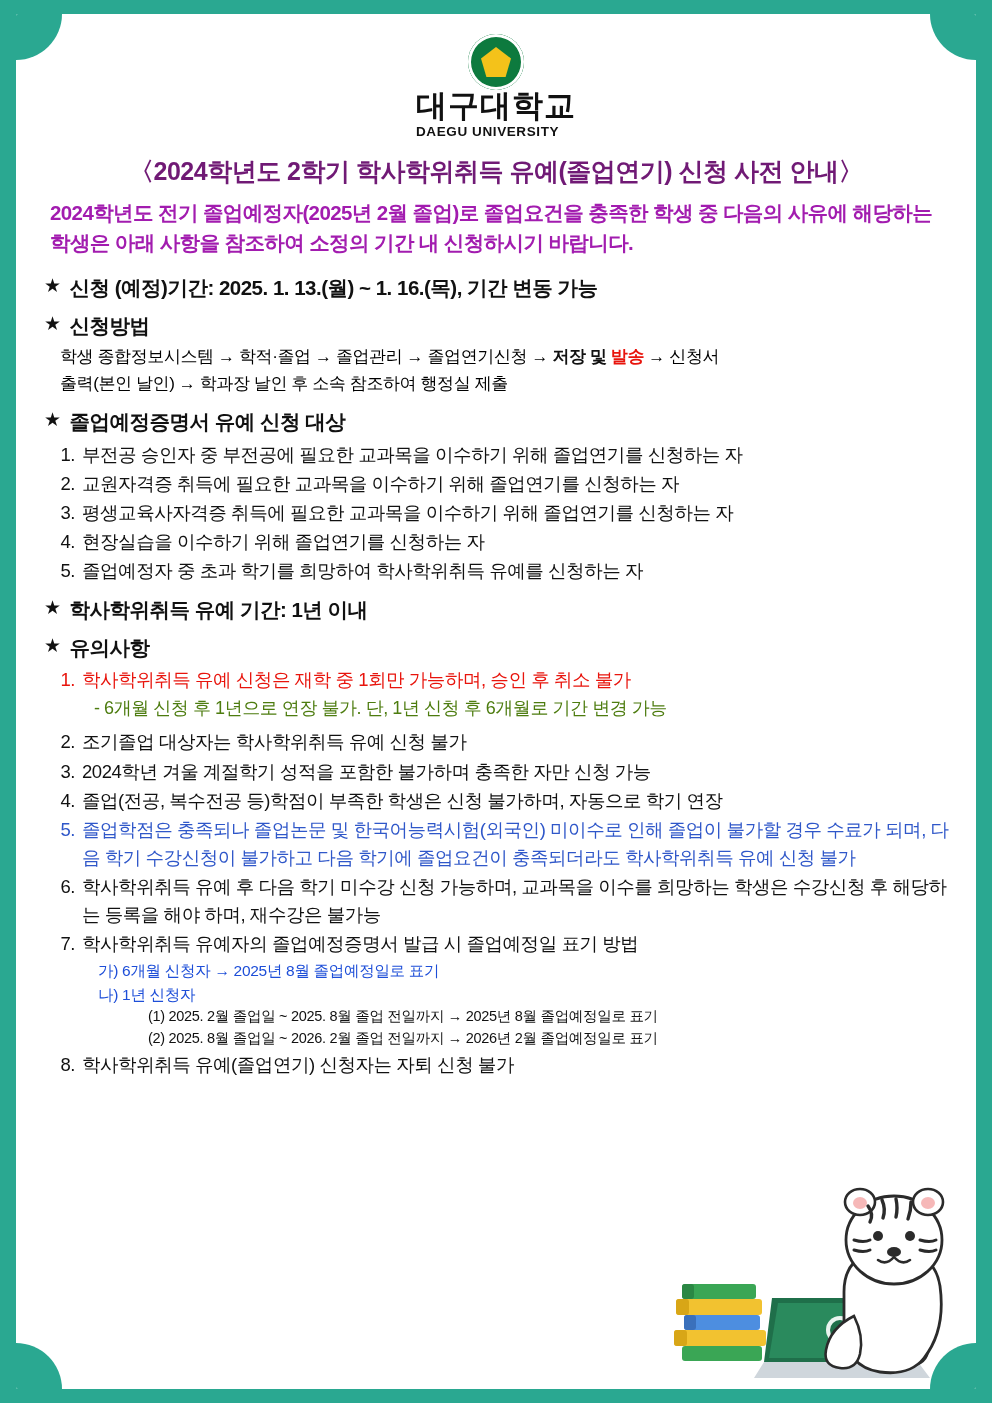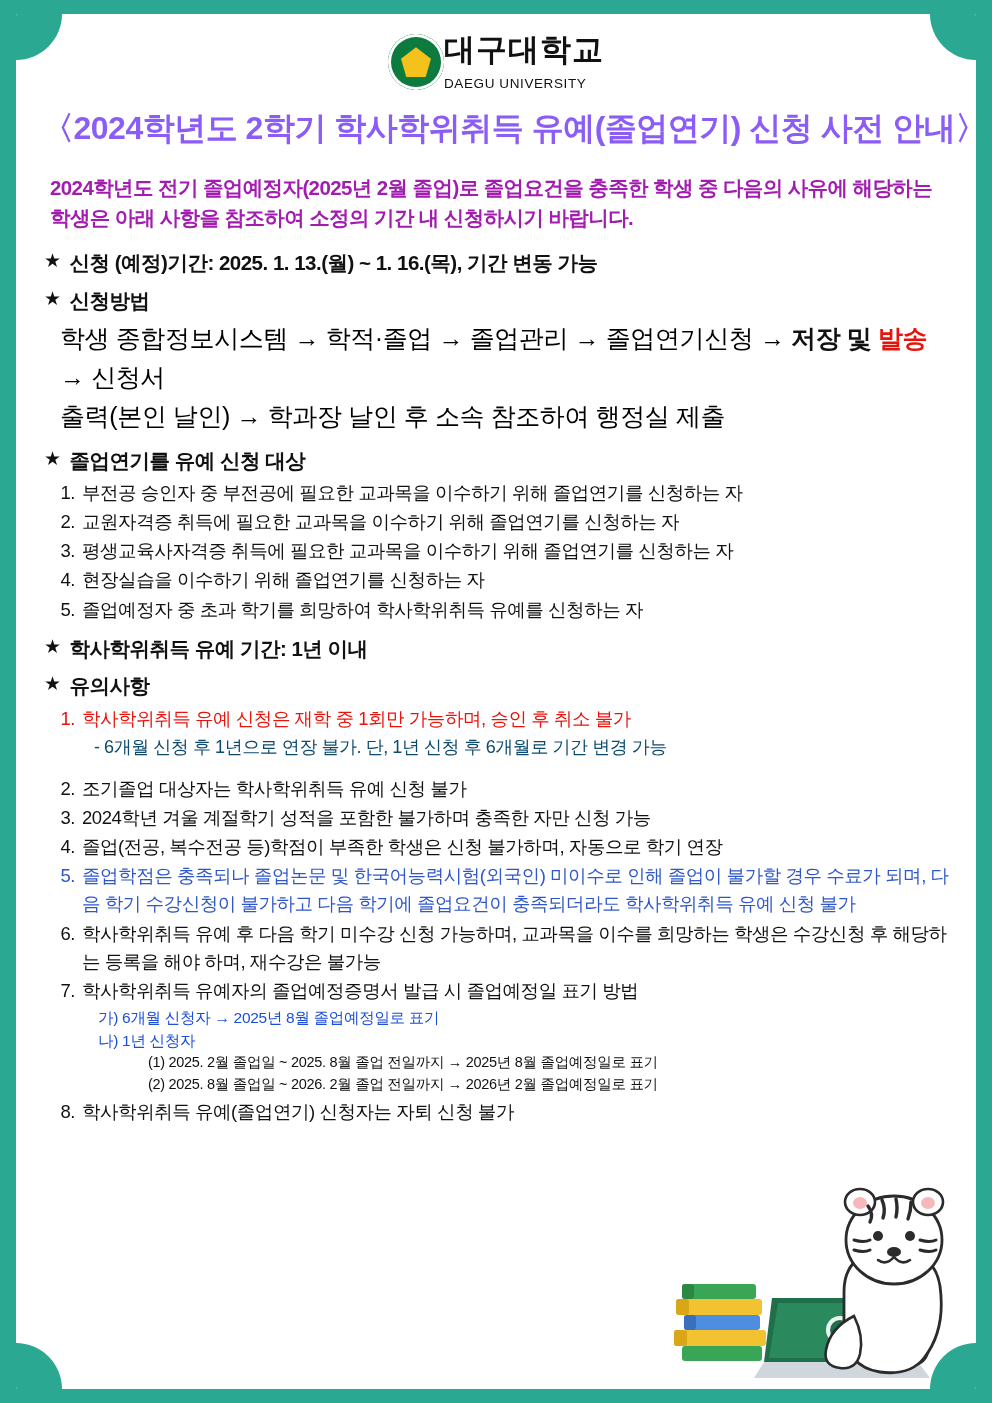--- a/index.html
+++ b/index.html
@@ -27,60 +27,60 @@
   
   .notch{position:absolute;width:46px;height:46px;background:#2aa891;}
   .notch.tl{top:0;left:0;border-bottom-right-radius:46px;}
   .notch.tr{top:0;right:0;border-bottom-left-radius:46px;}
   .notch.bl{bottom:0;left:0;border-top-right-radius:46px;}
   .notch.br{bottom:0;right:0;border-top-left-radius:46px;}
 
   .content{position:relative;z-index:2;padding:10px 26px 0 26px;}
 
   
-  .logo-row{display:flex;align-items:center;justify-content:center;margin:10px 0 16px 0;}
+  .logo-row{display:flex;align-items:center;justify-content:space-between;margin:10px 0 16px 0;flex-direction:column;}
   .emblem{width:56px;height:56px;border-radius:50%;background:#0d7a3e;position:relative;flex:0 0 auto;
           box-shadow:inset 0 0 0 3px #ffffff, inset 0 0 0 5px #0d7a3e;}
   .emblem .inner{position:absolute;left:50%;top:50%;transform:translate(-50%,-50%);
         width:30px;height:30px;background:#f4c21a;border-radius:4px;
         clip-path:polygon(50% 0,100% 38%,82% 100%,18% 100%,0 38%);}
   .univ-name{line-height:1;}
   .univ-kr{font-size:31px;font-weight:bold;color:#111;letter-spacing:1px;}
-  .univ-en{font-size:13.5px;font-weight:normal;color:#111;letter-spacing:.6px;margin-top:12px;}
+  .univ-en{font-size:13.5px;font-weight:bold;color:#111;letter-spacing:.6px;margin-top:4px;}
 
   
   .main-title{
-    font-size:32px;font-weight:bold;color:#8b5cf6;text-align:center;
-    letter-spacing:-0.5px;margin:4px 0 22px 0;white-space:nowrap;
+    font-size:25px;font-weight:bold;color:#701a75;text-align:center;
+    letter-spacing:-0.5px;margin:4px 0 10px 0;white-space:nowrap;
   }
   .lead{
     font-size:20.5px;font-weight:bold;color:#a21caf;line-height:1.5;
     margin:0 0 16px 0;padding:0 8px;letter-spacing:-0.6px;
   }
   .sec{margin:0 0 6px 0;}
   .sec-head{
     font-size:20.5px;font-weight:bold;color:#111;letter-spacing:-0.5px;
     display:flex;gap:9px;align-items:flex-start;margin:12px 0 6px 2px;
   }
   .star{color:#111;font-size:19px;line-height:1.2;}
   .sec-head .txt{line-height:1.25;}
-  .method{font-size:25px;line-height:1.55;margin:2px 0 0 18px;letter-spacing:-0.4px;}
+  .method{font-size:17px;line-height:1.55;margin:2px 0 0 18px;letter-spacing:-0.4px;}
   .method .strong{font-weight:bold;color:#111;}
   .method .red{font-weight:bold;color:#e8140c;}
 
   ol.num{margin:2px 0 0 0;padding:0;list-style:none;}
   ol.num>li{
     font-size:18.5px;color:#111;line-height:1.52;letter-spacing:-0.45px;
     display:flex;gap:7px;margin:1px 0;padding-left:14px;
   }
   ol.num>li .n{flex:0 0 auto;width:19px;text-align:right;}
   ol.num>li .t{flex:1 1 auto;}
   li.red .t,li.red .n{color:#e8140c;}
   li.blue .t,li.blue .n{color:#2f57c9;}
-  .sub-dash{font-size:18px;color:#0c4a6e;margin:2px 0 16px 52px;letter-spacing:-0.45px;}
+  .sub-dash{font-size:18px;color:#4d7c0f;margin:2px 0 8px 52px;letter-spacing:-0.45px;}
   .sub-ga{font-size:15.5px;color:#1d4ed8;margin-left:56px;line-height:1.5;letter-spacing:-0.3px;}
   .sub-paren{font-size:14.5px;color:#111;margin-left:106px;line-height:1.5;letter-spacing:-0.3px;}
 
   
   .mascot{position:absolute;right:18px;bottom:8px;width:290px;height:215px;z-index:1;}
 </style>
 </head>
 <body>
 
 <div class="page">
@@ -173,21 +173,21 @@
         </div>
         <div class="method">
           <span>학생 종합정보시스템 → 학적·졸업 → 졸업관리 → 졸업연기신청 → </span><span class="strong">저장 및 </span><span class="red">발송</span><span> → 신청서</span>
           <div>출력(본인 날인) → 학과장 날인 후 소속 참조하여 행정실 제출</div>
         </div>
       </div>
 
       <div class="sec">
         <div class="sec-head">
           <span class="star">★</span>
-          <span class="txt">졸업연기를 유예 신청 대상</span>
+          <span class="txt">졸업예정증명서 유예 신청 대상</span>
         </div>
         <ol class="num">
           <li>
               <span class="n">1.</span>
               <span class="t">부전공 승인자 중 부전공에 필요한 교과목을 이수하기 위해 졸업연기를 신청하는 자</span>
             </li>
           <li>
               <span class="n">2.</span>
               <span class="t">교원자격증 취득에 필요한 교과목을 이수하기 위해 졸업연기를 신청하는 자</span>
             </li>

